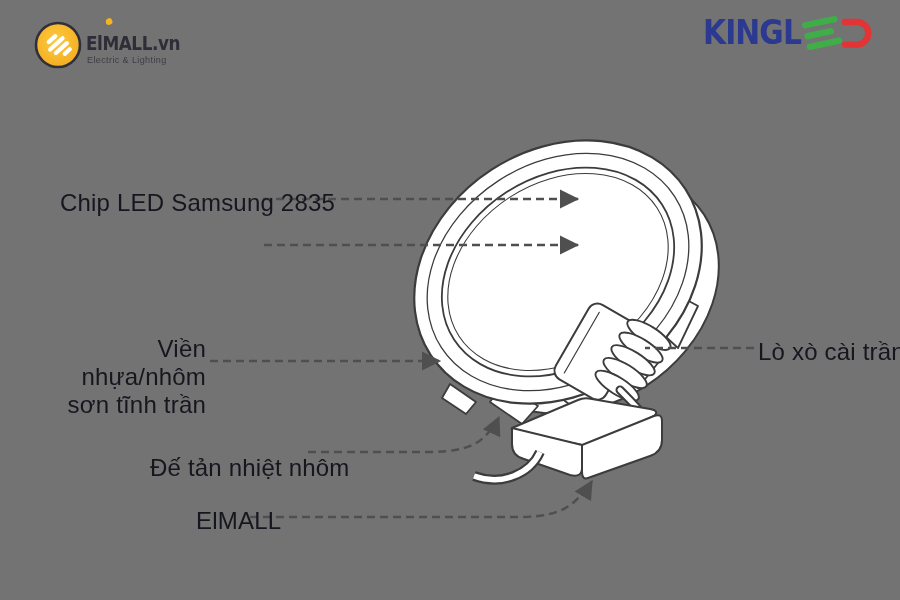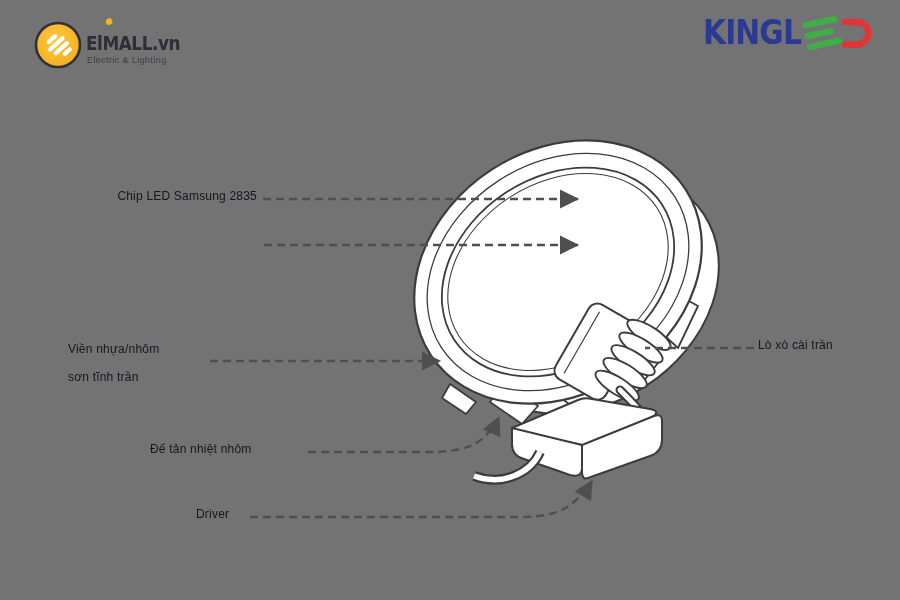--- a/index.html
+++ b/index.html
@@ -1,23 +1,23 @@
 <!DOCTYPE html>
 <html><head>
 <meta charset="utf-8">
 <style>
   html,body{margin:0;padding:0;background:#fff;}
   #stage{position:relative;width:900px;height:600px;background:#737373;overflow:hidden;
          font-family:"Liberation Sans","DejaVu Sans",sans-serif;}
   .abs{position:absolute;}
   svg{display:block;}
   
-  .lbl{position:absolute;font-size:12px;color:#16161f;white-space:nowrap;letter-spacing:.2px;}
+  .lbl{position:absolute;font-size:24px;color:#16161f;white-space:nowrap;letter-spacing:.2px;}
   .lbl-right{text-align:right;}
-  .lbl-center{text-align:left;white-space:normal;line-height:28px;margin-left:6px;}
+  .lbl-center{text-align:right;white-space:normal;line-height:28px;}
   
   .elmall-word{font-family:"DejaVu Sans","Liberation Sans",sans-serif;font-weight:bold;}
   .elmall-tag{font-family:"Liberation Sans",sans-serif;}
   .kingled-word{font-family:"DejaVu Sans","Liberation Sans",sans-serif;font-weight:bold;}
 </style>
 </head>
 <body>
 
 <div id="stage">
 
@@ -124,16 +124,16 @@
   <div class="lbl lbl-right" style="left:60px;width:197px;top:189px;">Chip LED Samsung 2835</div>
 
 
   <div class="lbl lbl-center" style="left:62px;width:144px;top:335px;">
     <span>Viền nhựa/nhôm</span><br>
     <span>sơn tĩnh trần</span>
   </div>
 
   <div class="lbl" style="left:758px;top:338px;">Lò xò cài trần</div>
 
-  <div class="lbl" style="left:150px;top:442px;">Đế tản nhiệt nhôm</div>
+  <div class="lbl" style="left:150px;top:454px;">Đế tản nhiệt nhôm</div>
 
-  <div class="lbl" style="left:196px;top:507px;">Driver</div>
+  <div class="lbl" style="left:196px;top:507px;">ElMALL</div>
 </div>
 
 </body></html>

